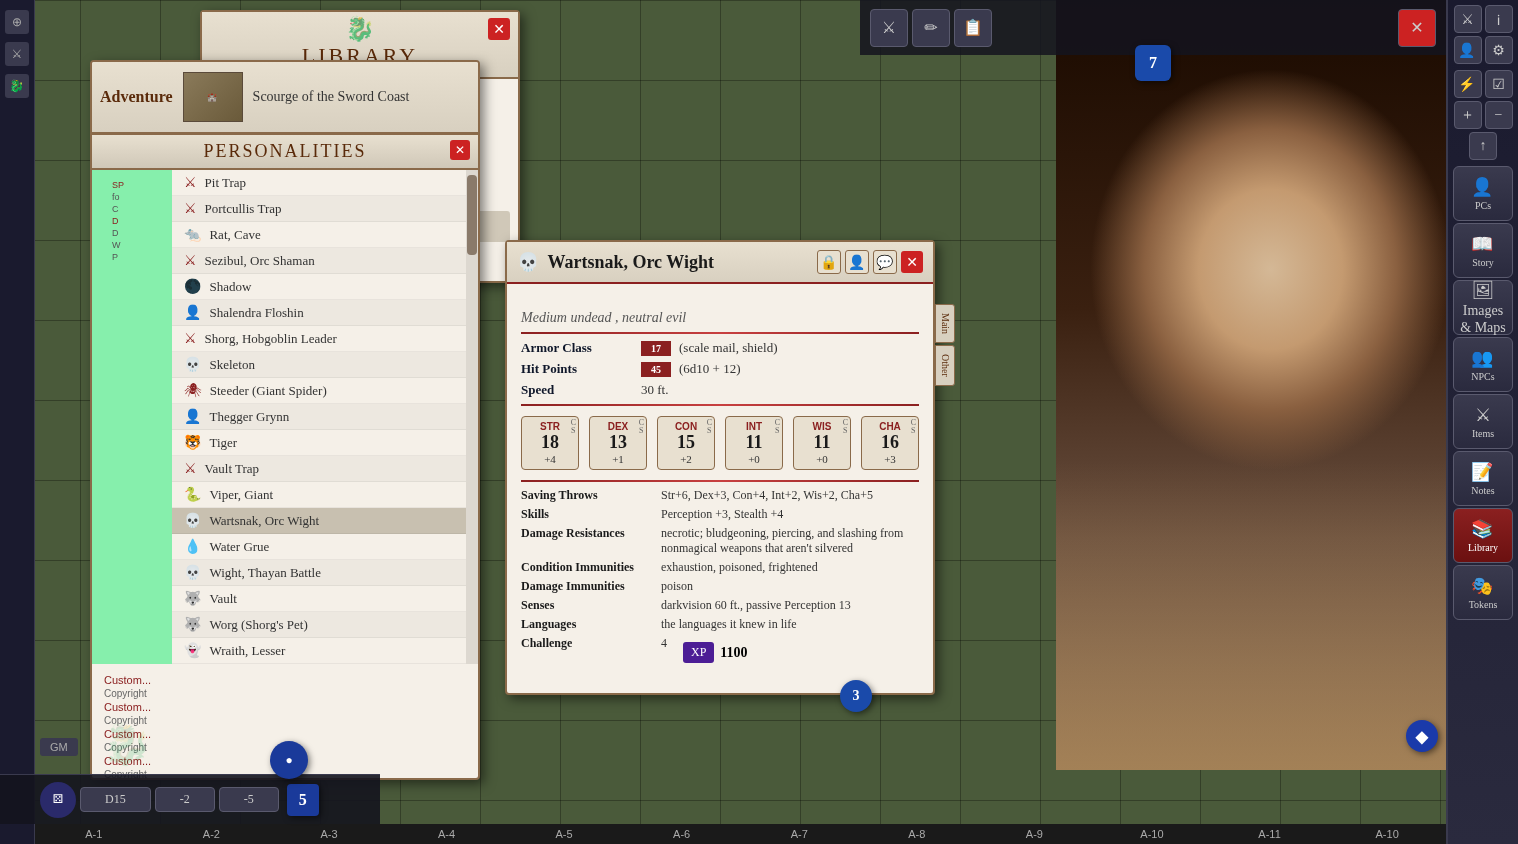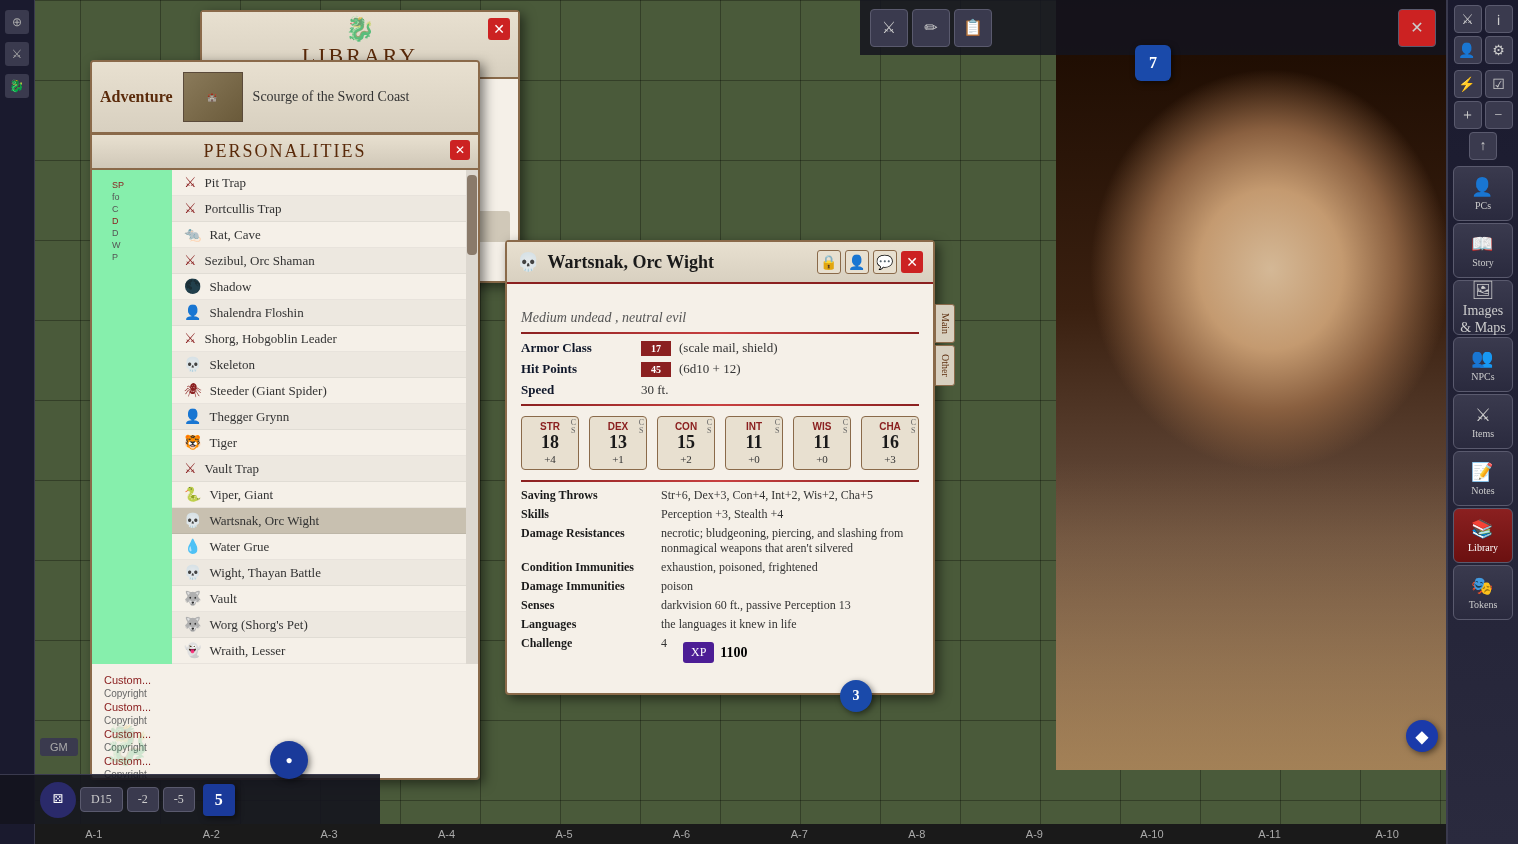--- a/index.html
+++ b/index.html
@@ -502,21 +502,21 @@
       display: flex;
       align-items: center;
       padding: 0 10px;
       gap: 8px;
     }
     .toolbar-btn {
       background: #3a3a4e;
       border: 1px solid #5a5a6e;
       border-radius: 4px;
       color: #ccc;
-      padding: 4px 10px;
+      padding: 4px 24px;
       cursor: pointer;
       font-size: 12px;
     }
 
     
     .left-sidebar {
       position: absolute;
       top: 0;
       left: 0;
       width: 35px;

